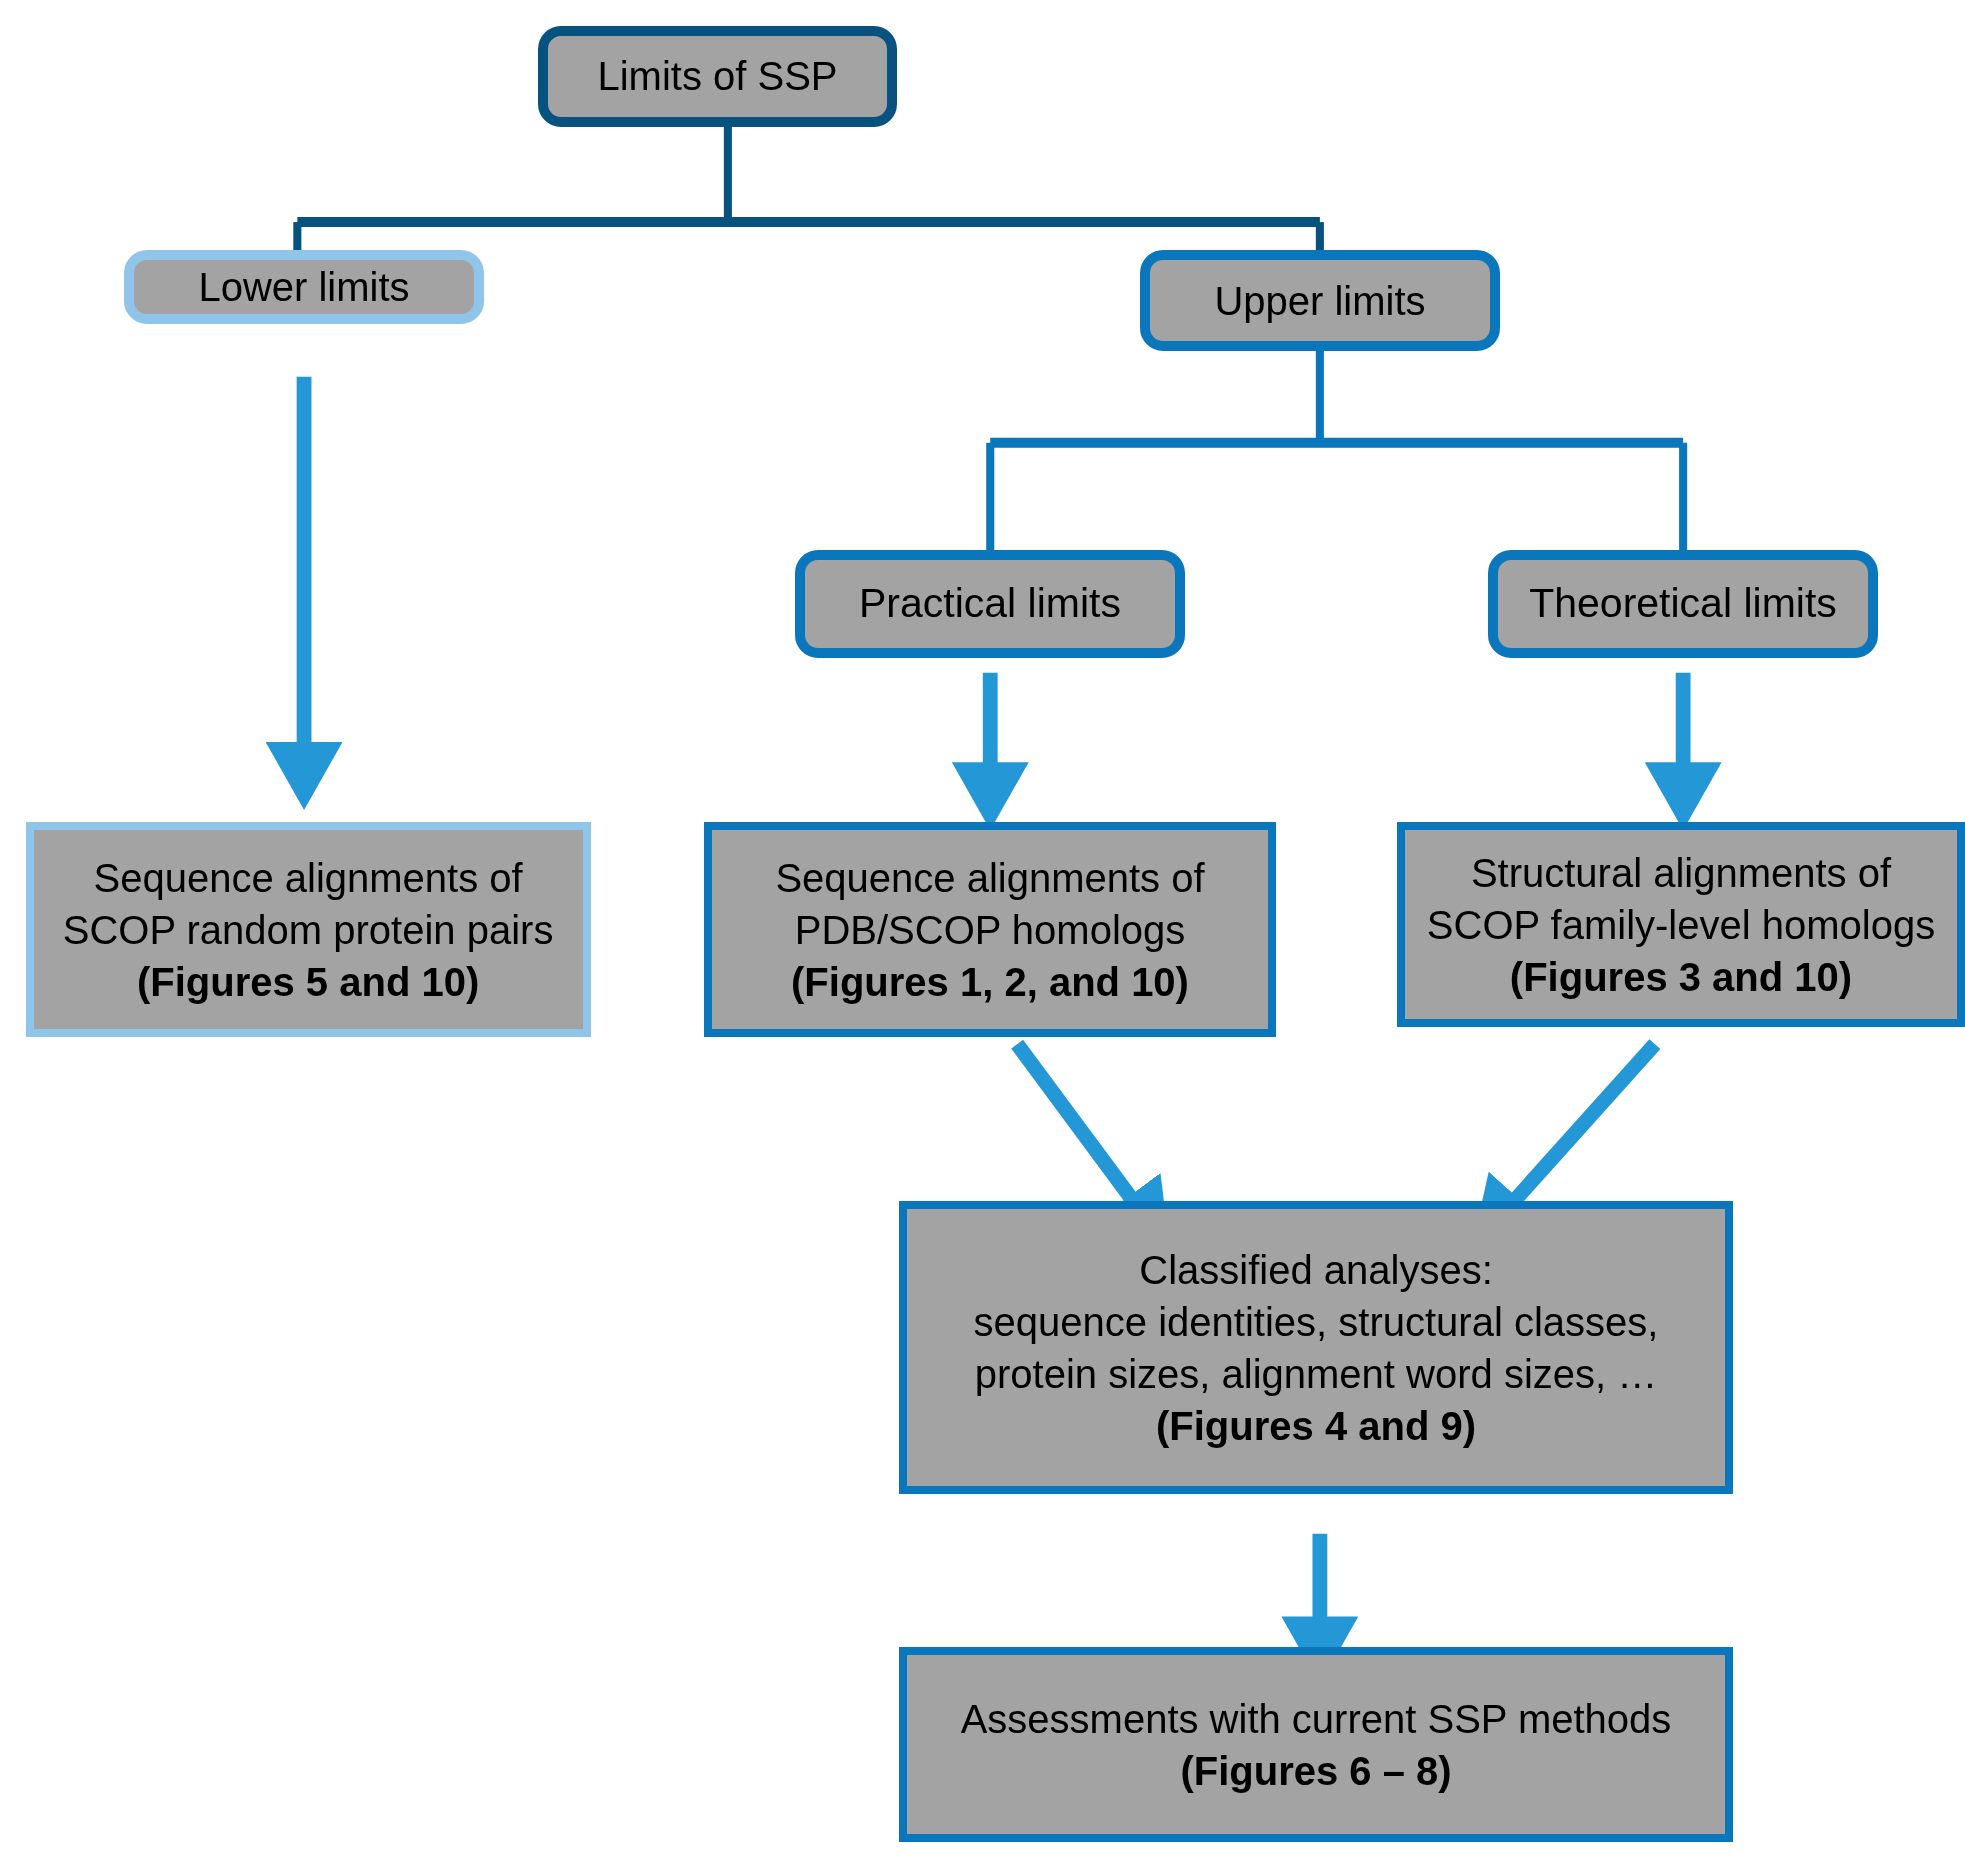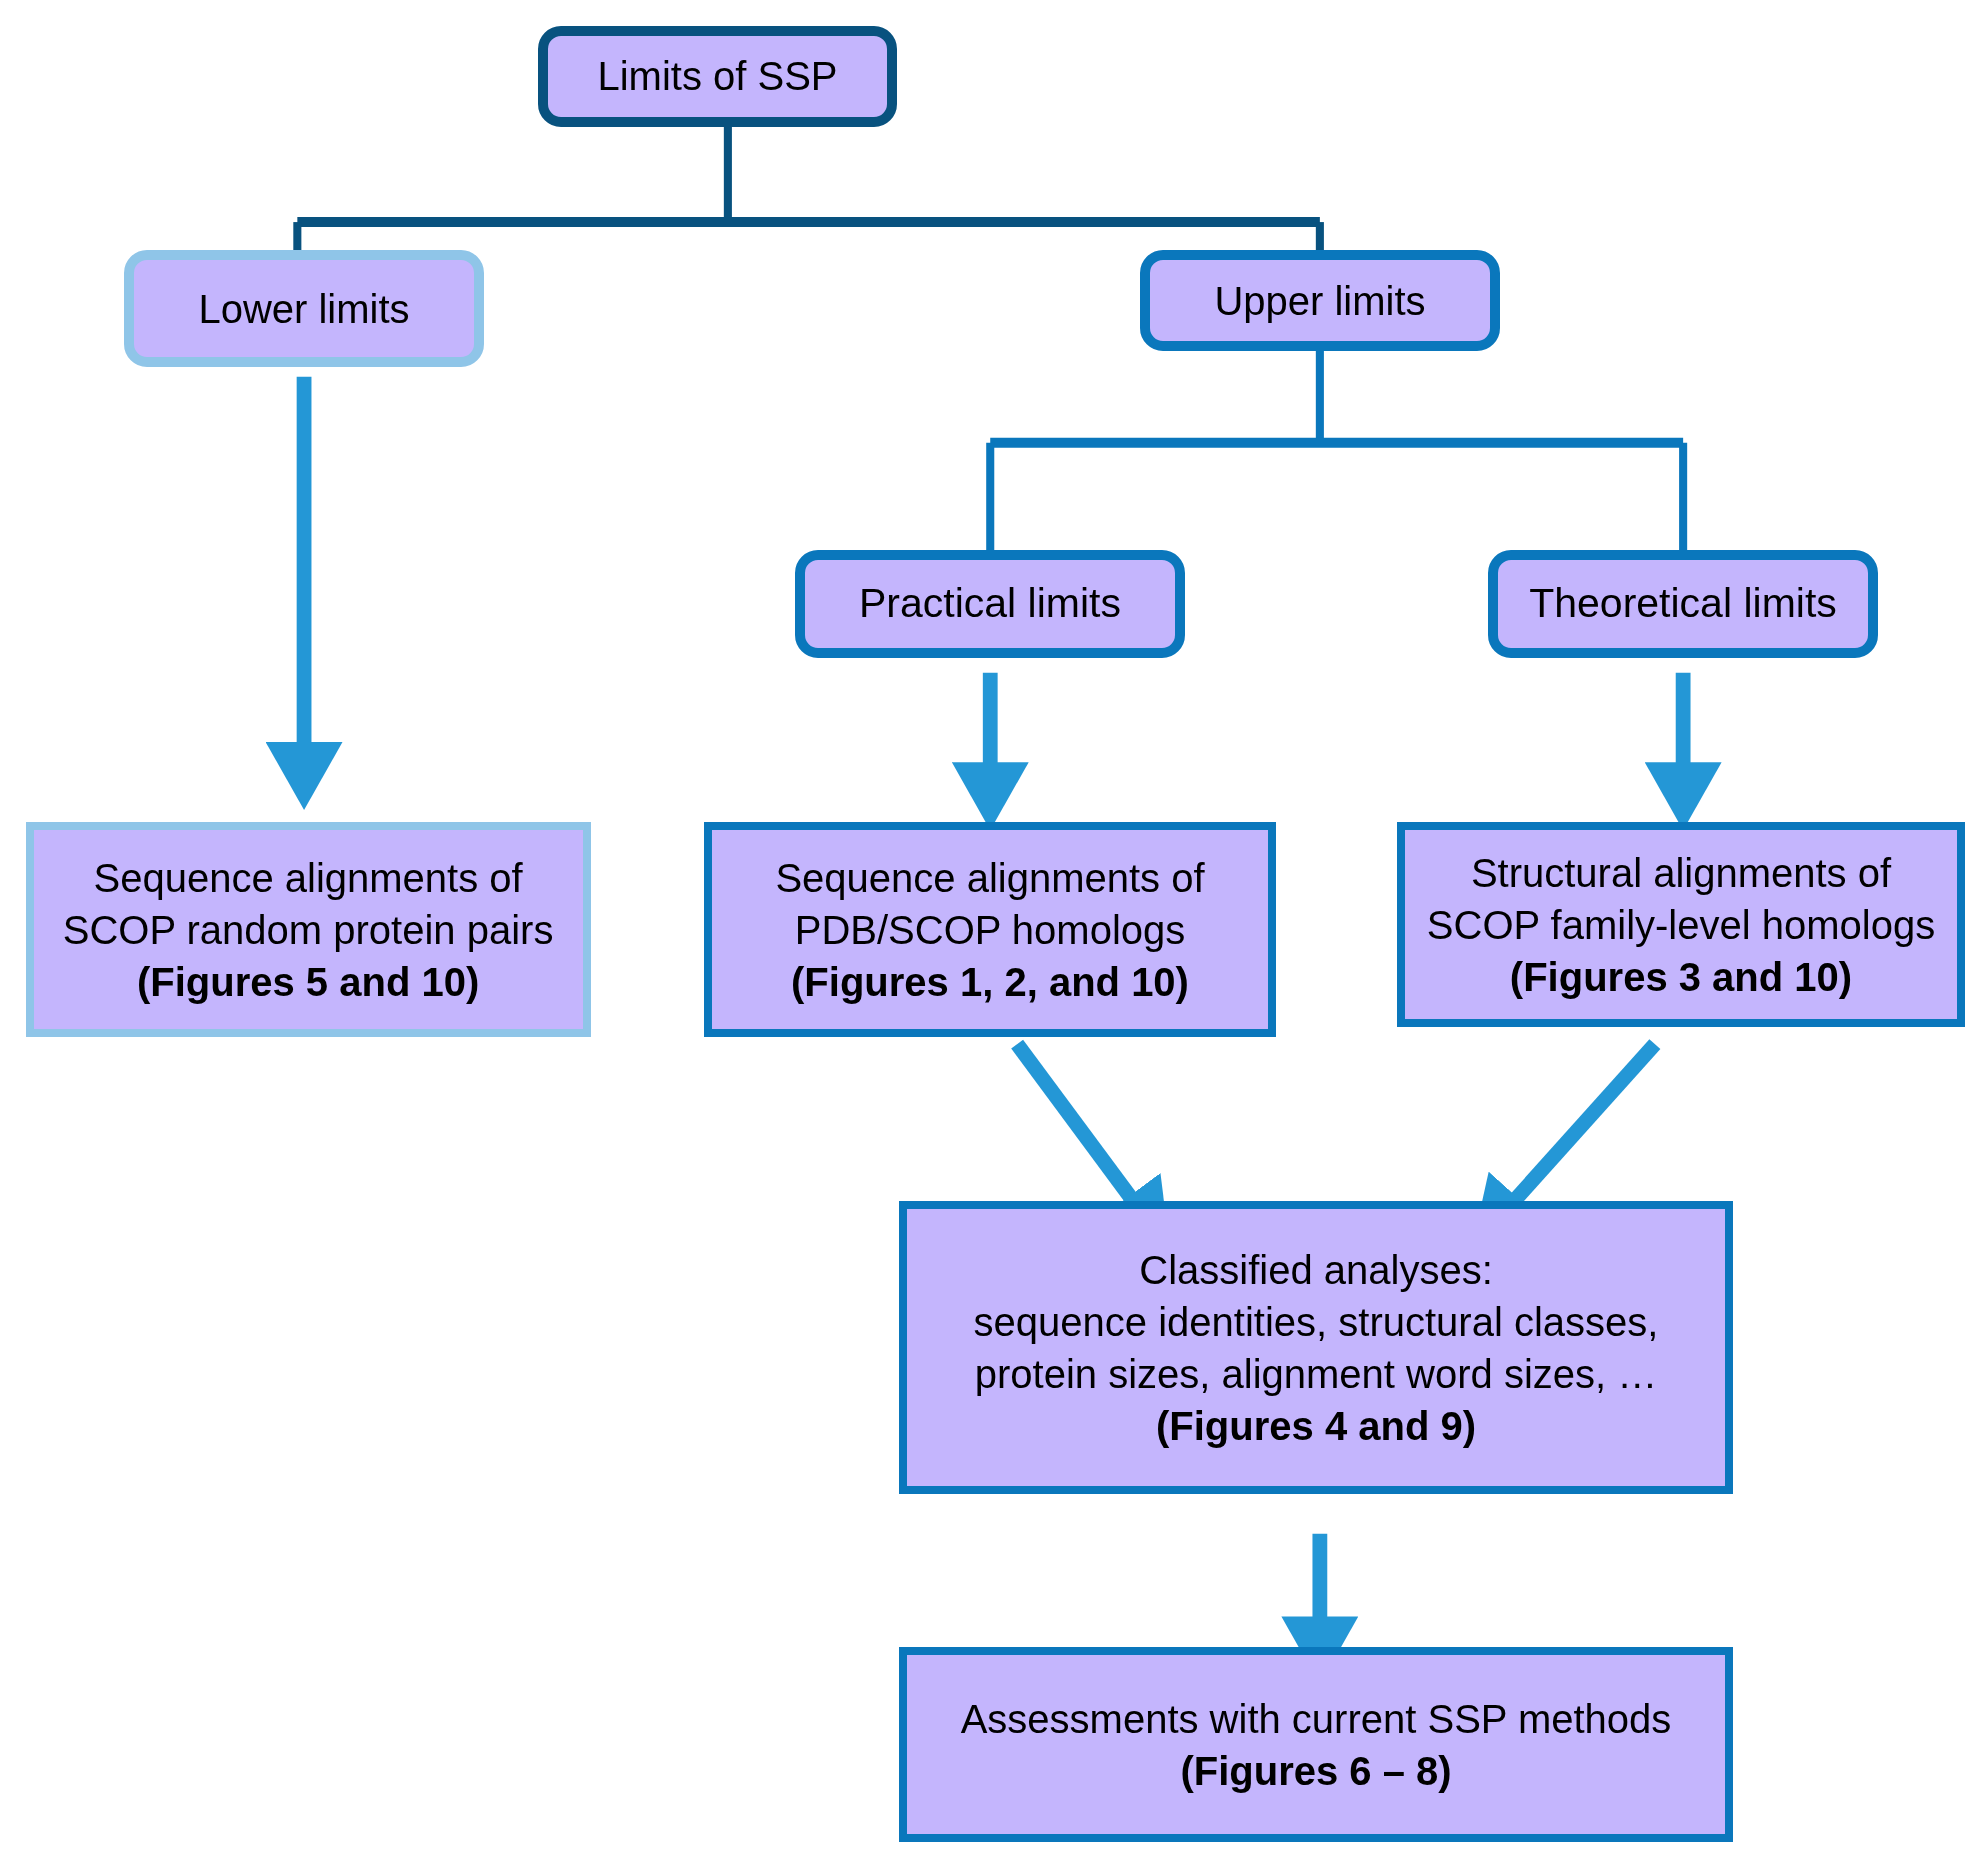--- a/index.html
+++ b/index.html
@@ -23,21 +23,21 @@
     position: absolute;
     top: 0;
     left: 0;
     width: 1965px;
     height: 1873px;
   }
   
   .node {
     position: absolute;
     box-sizing: border-box;
-    background: #c4b5fd;
+    background: #a3a3a3;
     display: flex;
     flex-direction: column;
     align-items: center;
     justify-content: center;
     text-align: center;
     color: #000000;
     line-height: 1.30;
   }
   .node-rounded {
     border-radius: 23px;
@@ -106,21 +106,21 @@
 
     <g>
       <path d="M1962,2280 L1962,2438" stroke="#2497D6" stroke-width="22" fill="none" marker-end="url(#arrowhead-blue)"></path>
     </g>
   </svg>
 
   <div class="node node-rounded lvl1" style="left:538px; top:25.6px; width:359px; height:101px; border:10px solid #08527F;">
     <span class="lbl">Limits of SSP</span>
   </div>
 
-  <div class="node node-rounded lvl2" style="left:124px; top:250px; width:360px; height:117px; border:10px solid #8FC5E8;">
+  <div class="node node-rounded lvl2" style="left:124px; top:250px; width:360px; height:74px; border:10px solid #8FC5E8;">
     <span class="lbl">Lower limits</span>
   </div>
 
   <div class="node node-rounded lvl2" style="left:1140px; top:250px; width:360px; height:101px; border:10px solid #0A77BC;">
     <span class="lbl">Upper limits</span>
   </div>
 
   <div class="node node-rounded lvl3" style="left:795px; top:550px; width:390px; height:108px; border:10px solid #0A77BC;">
     <span class="lbl">Practical limits</span>
   </div>

